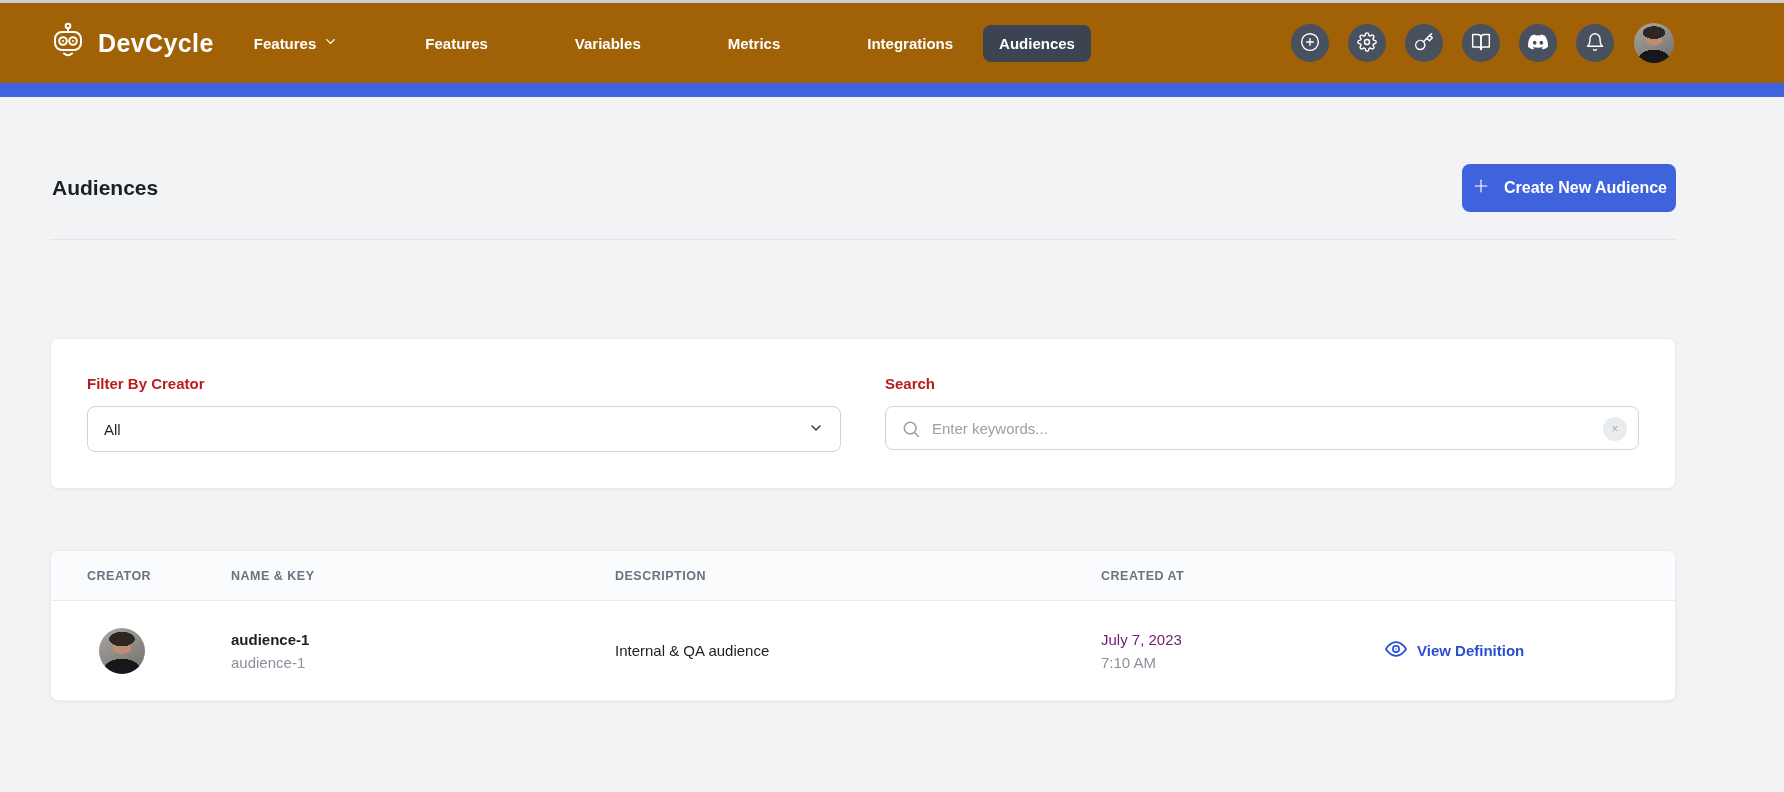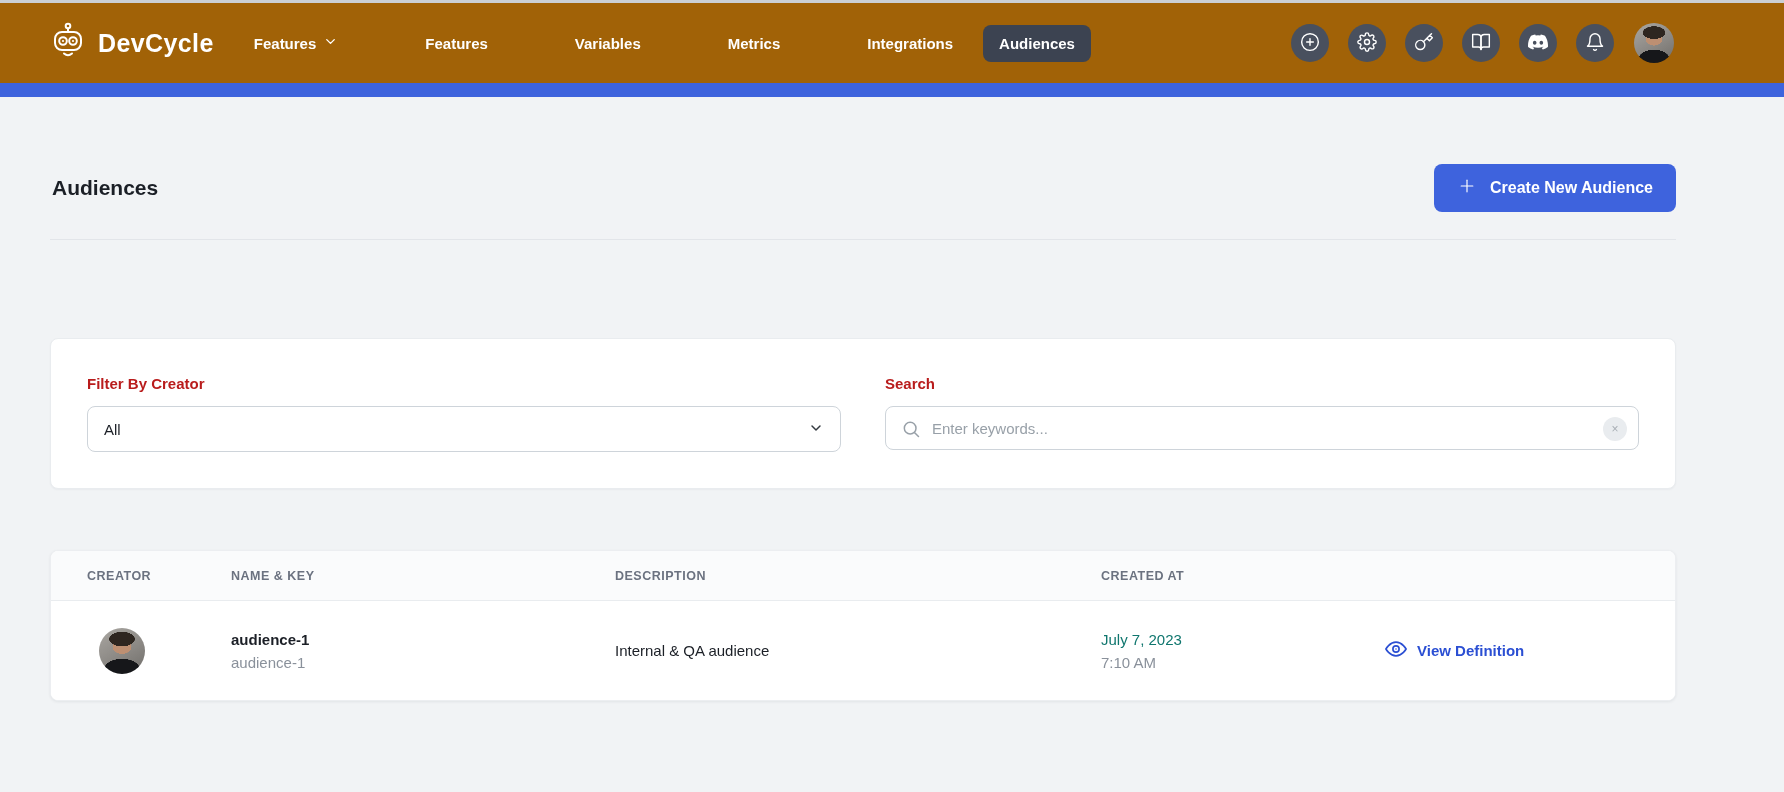--- a/index.html
+++ b/index.html
@@ -66,21 +66,21 @@
 
   
   .content { margin: 0 108px 0 50px; width: 1626px; }
   .page-header {
     display: flex; align-items: center; justify-content: space-between;
     margin-top: 67px; height: 48px;
   }
   .page-title { font-size: 21px; font-weight: 700; color: #1b1f26; margin: 0; padding-left: 2px; }
   .create-btn {
     height: 48px; background: #3e63dd; color: #fff;
-    border: none; border-radius: 8px; padding: 0 23px;
+    border: none; border-radius: 8px; padding: 0 9px;
     font-family: "Liberation Sans", sans-serif;
     font-size: 16px; font-weight: 600; cursor: pointer;
     display: flex; align-items: center; gap: 13px;
   }
   .divider { border-bottom: 1px solid #e2e5e9; margin-top: 27px; }
 
   
   .filter-card {
     margin-top: 98px; background: #fff;
     border: 1px solid #e9ecef; border-radius: 8px;
@@ -127,21 +127,21 @@
     width: 46px; height: 46px; border-radius: 50%; margin-left: 12px;
     background:
       radial-gradient(ellipse 46% 26% at 50% 24%, #2e2620 60%, rgba(0,0,0,0) 61%),
       radial-gradient(ellipse 34% 27% at 50% 40%, #bd8f72 60%, rgba(0,0,0,0) 61%),
       radial-gradient(ellipse 64% 38% at 50% 90%, #16171a 60%, rgba(0,0,0,0) 61%),
       linear-gradient(150deg, #aaa7a2 0%, #8b8884 55%, #6f6d69 100%);
   }
   .cell-name { font-size: 15px; font-weight: 700; color: #1b1f26; margin-bottom: 6px; }
   .cell-key  { font-size: 15px; color: #8a919b; }
   .cell-desc { font-size: 15px; color: #1b1f26; }
-  .cell-date { font-size: 15px; color: #0f766e; margin-bottom: 6px; }
+  .cell-date { font-size: 15px; color: #701a75; margin-bottom: 6px; }
   .cell-time { font-size: 15px; color: #8a919b; }
   .view-link {
     display: inline-flex; align-items: center; gap: 10px;
     color: #2b4fd3; font-size: 15px; font-weight: 600;
     text-decoration: none; cursor: pointer; margin-left: 4px;
   }
 </style>
 </head>
 <body>
 

